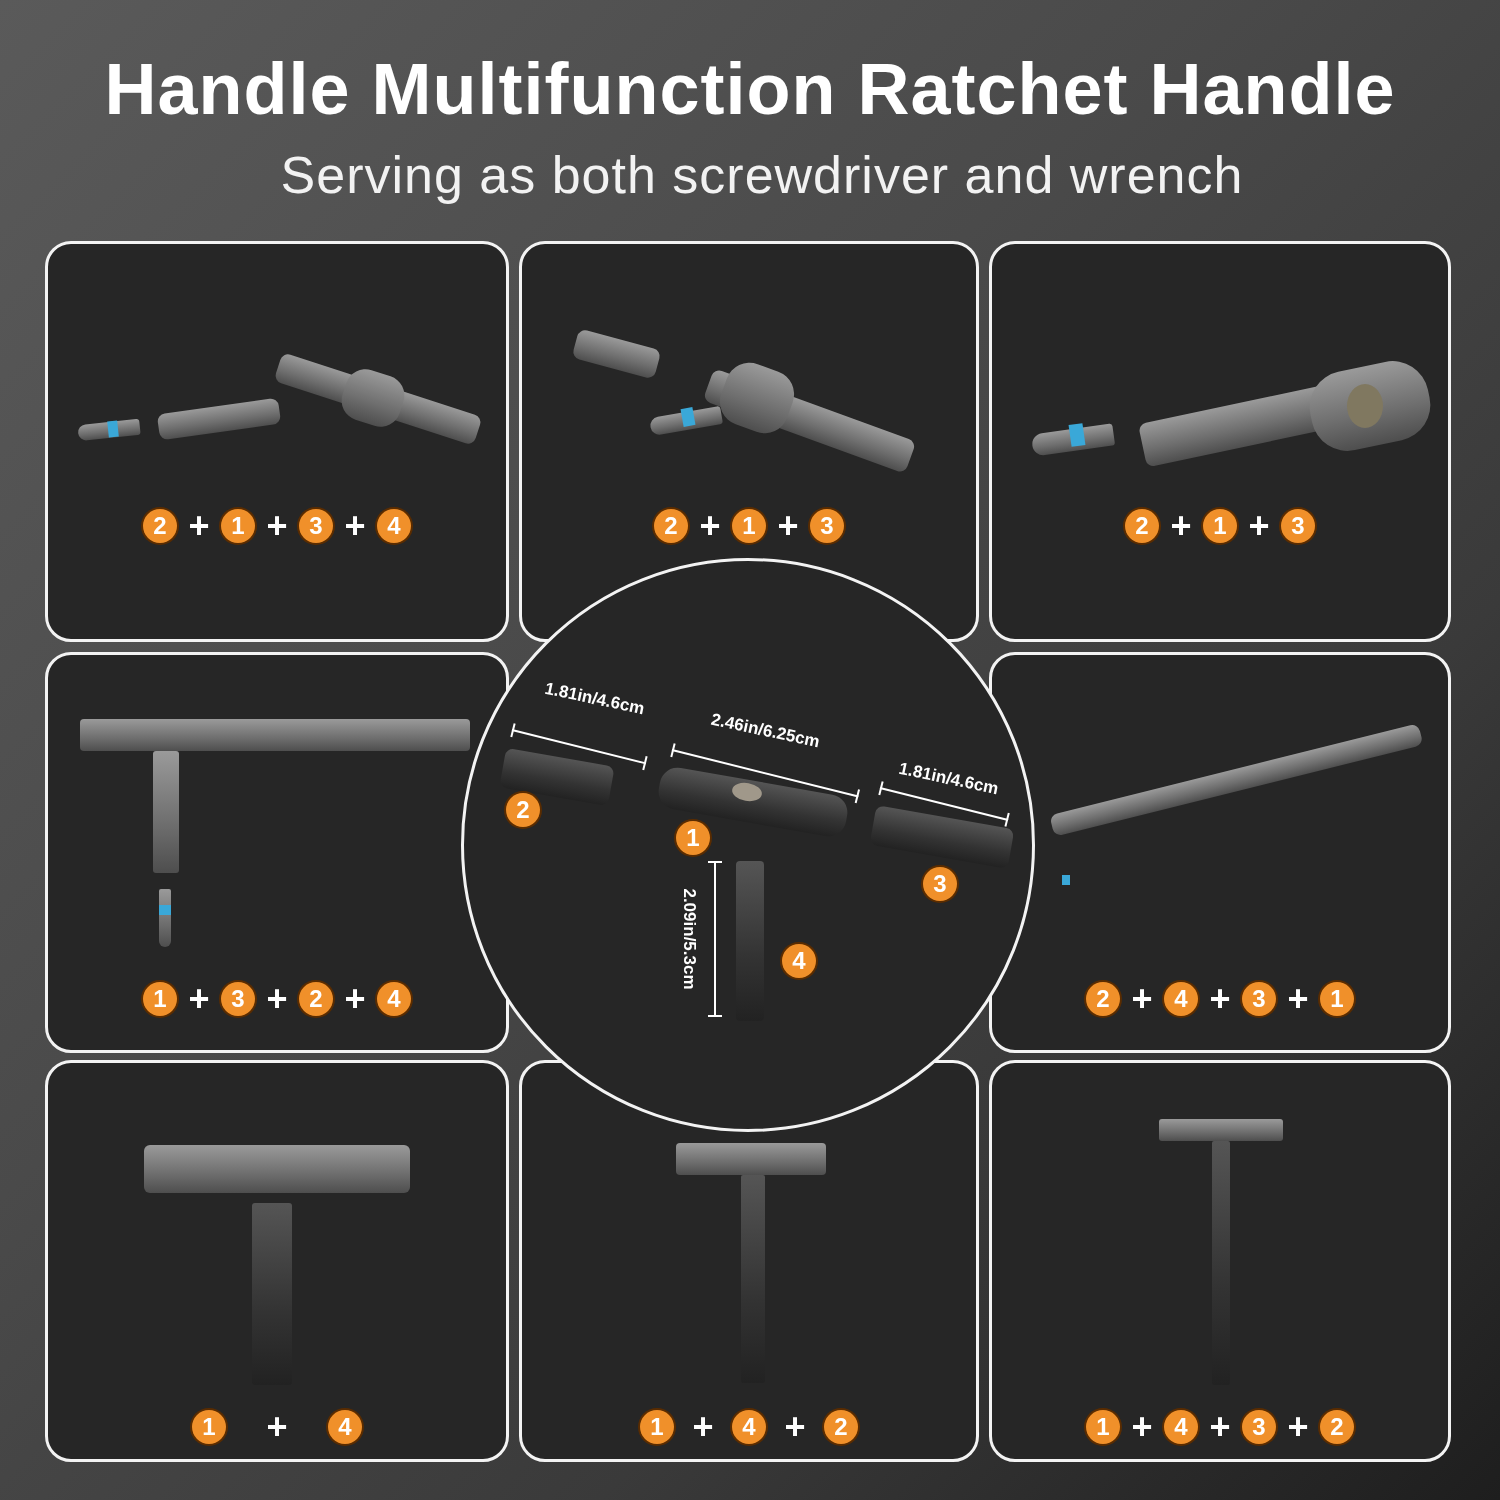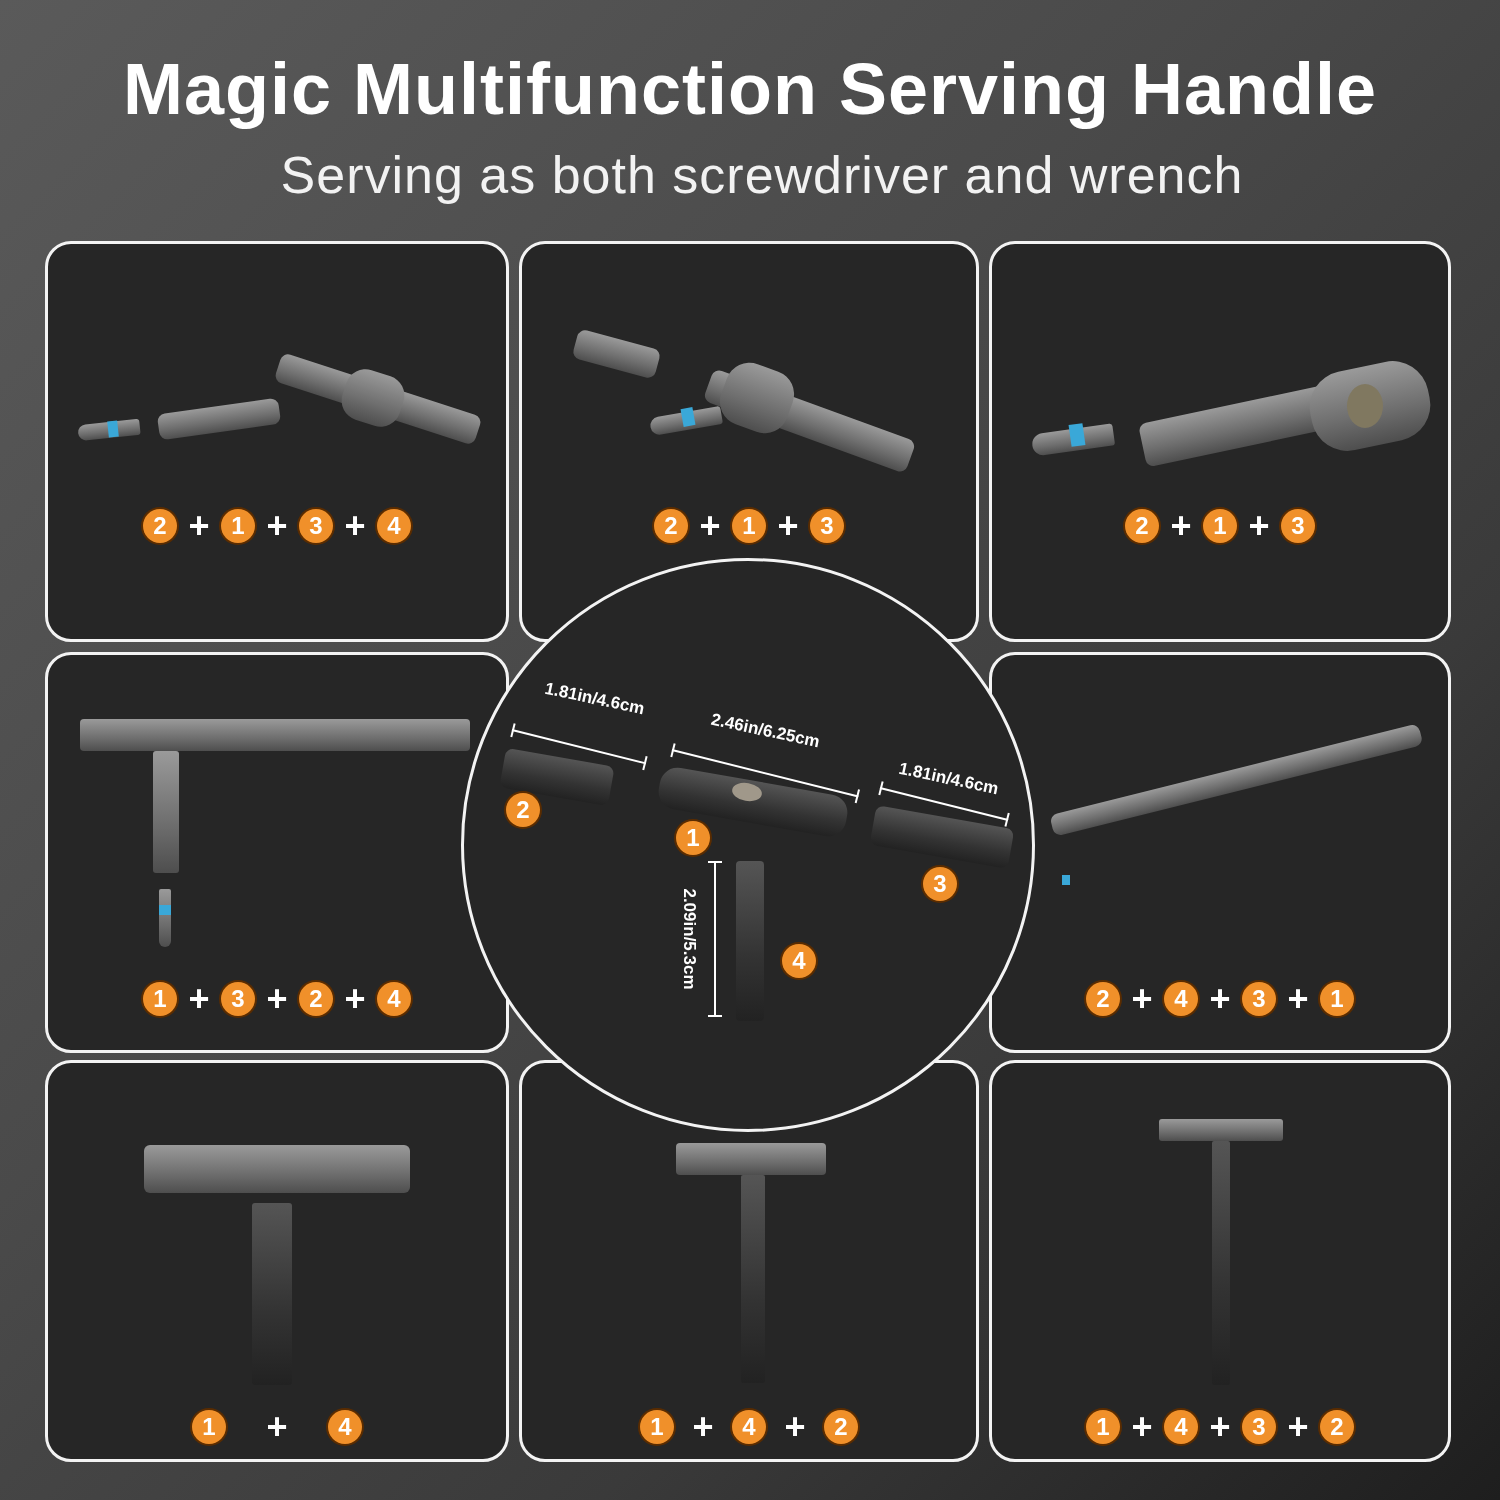--- a/index.html
+++ b/index.html
@@ -43,21 +43,21 @@
   .vline:before, .vline:after { content:""; position:absolute; left:-6px; width:14px; height:2px; background:#fff; }
   .vline:before { top:0; } .vline:after { bottom:0; }
   .tool { position:absolute; background:linear-gradient(180deg,#9a9a9a,#6e6e6e 60%,#4e4e4e); border-radius:8px; }
   .dark { background:linear-gradient(180deg,#555,#333 60%,#222); }
   .bit-blue { position:absolute; background:#3aa8d8; }
   .cnum { position:absolute; }
 </style>
 </head>
 <body>
 
-<div class="title">Magic Multifunction Serving Handle</div>
+<div class="title">Handle Multifunction Ratchet Handle</div>
 <div class="subtitle">Serving as both screwdriver and wrench</div>
 
 <div class="panel" style="left:45px;top:241px;width:464px;height:401px;">
   <div class="tool" style="left:30px;top:178px;width:62px;height:16px;transform:rotate(-6deg);border-radius:8px 3px 3px 8px;"></div>
   <div class="bit-blue" style="left:60px;top:177px;width:10px;height:16px;transform:rotate(-6deg);"></div>
   <div class="tool" style="left:110px;top:162px;width:122px;height:26px;transform:rotate(-8deg);"></div>
   <div class="tool" style="left:225px;top:140px;width:210px;height:30px;transform:rotate(18deg);"></div>
   <div class="tool" style="left:295px;top:128px;width:60px;height:52px;border-radius:20px;transform:rotate(18deg);"></div>
   <div class="formula" style="top:265px;">
     <span class="num">2</span>

